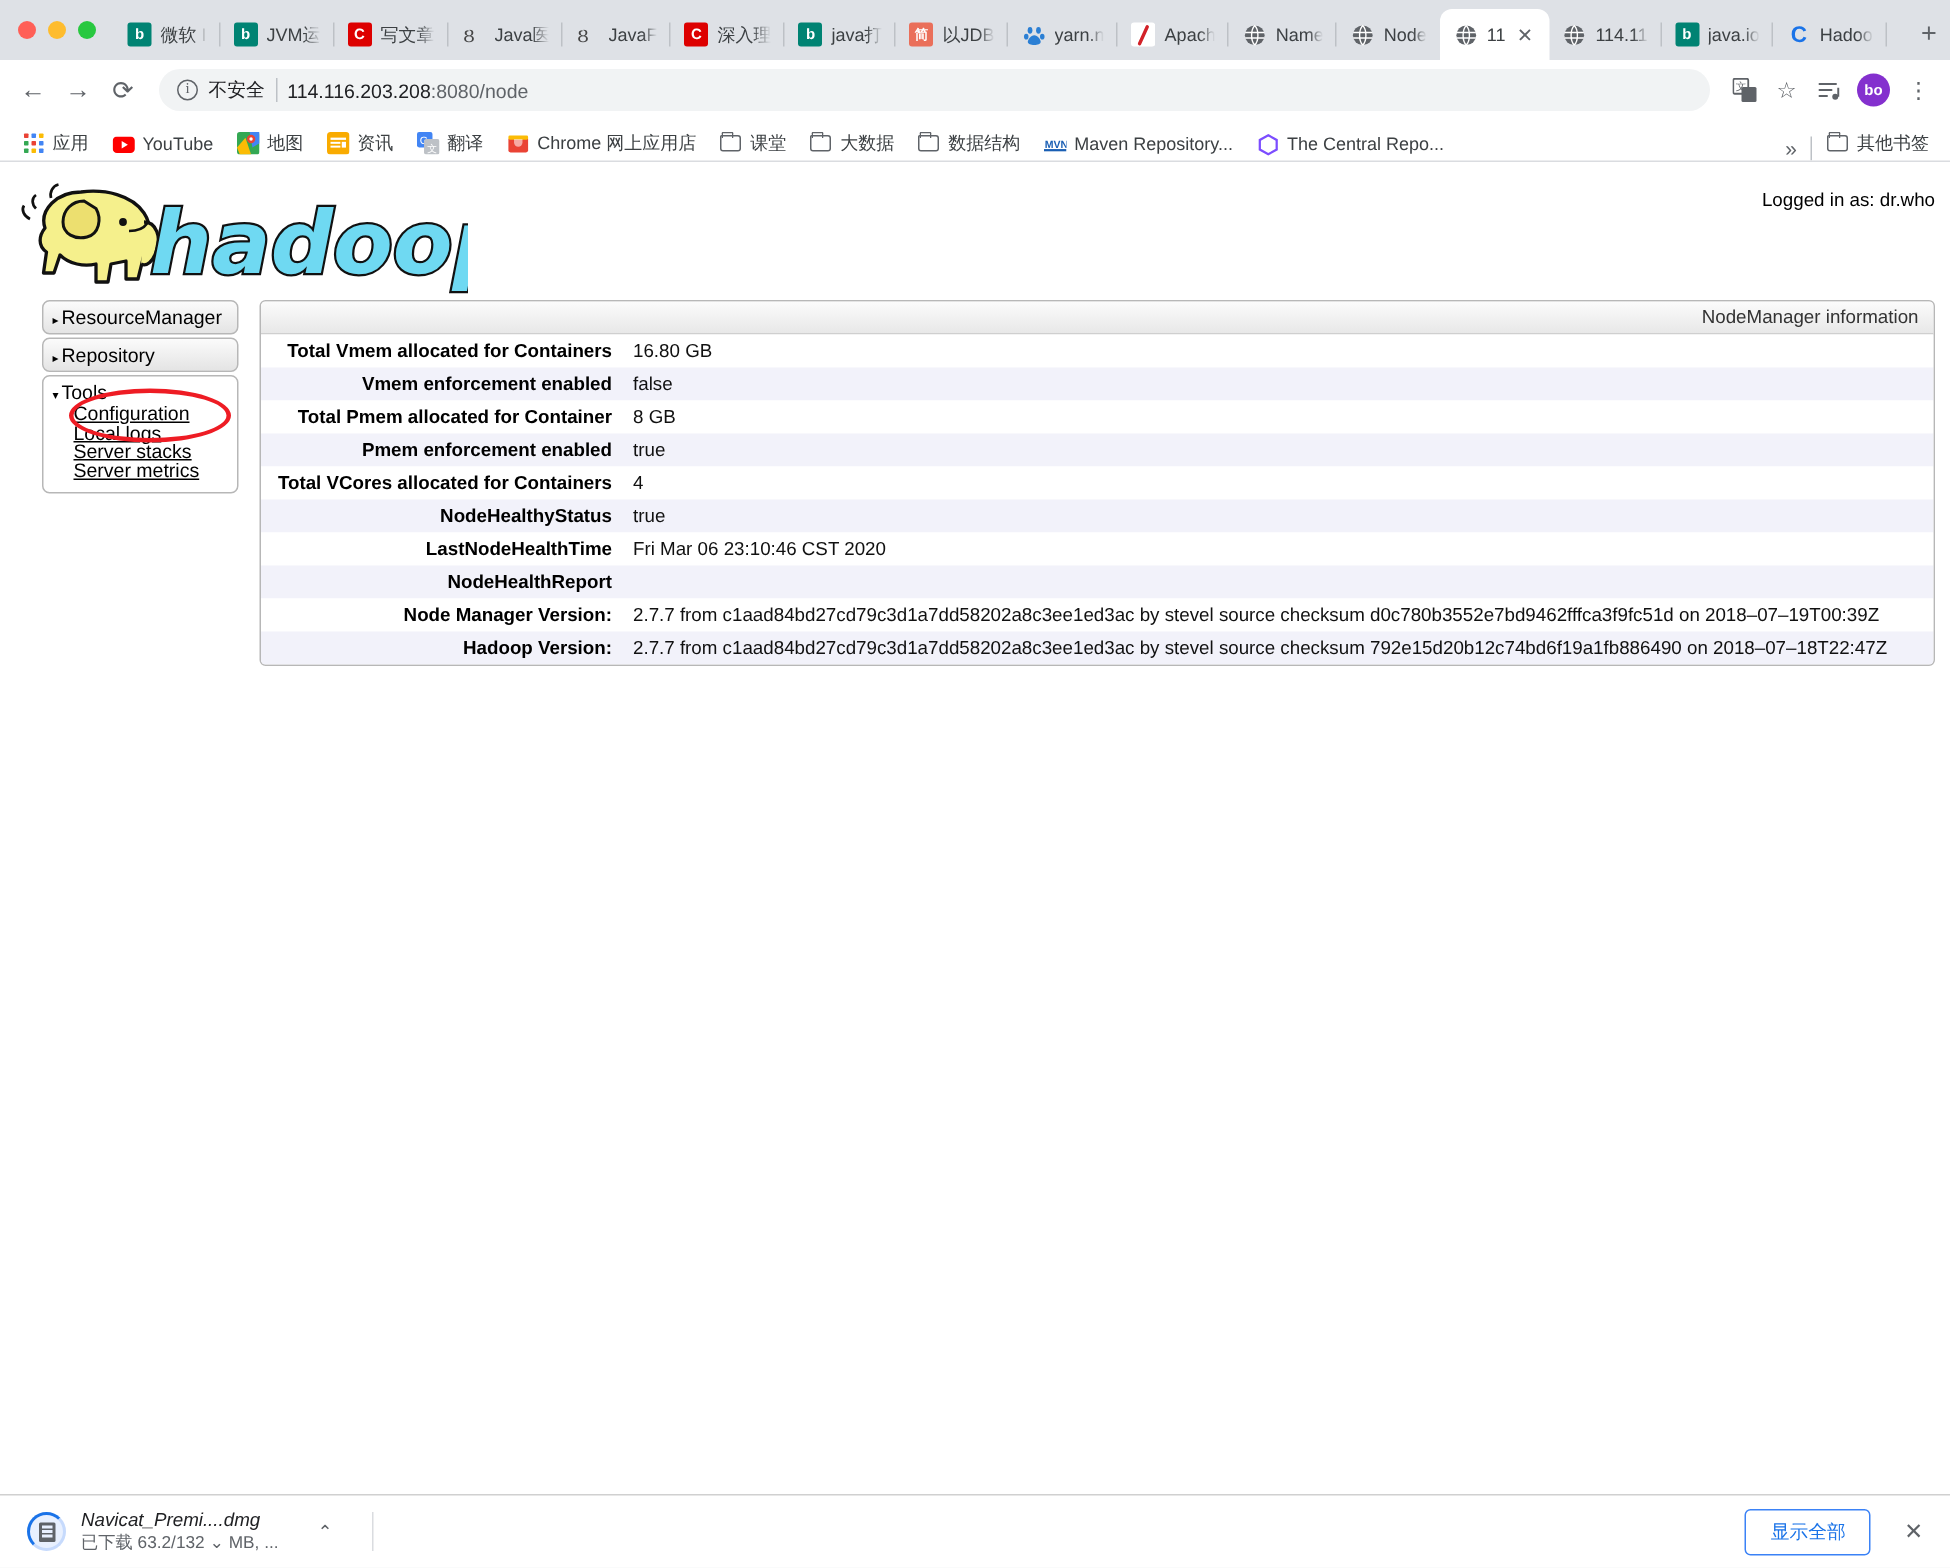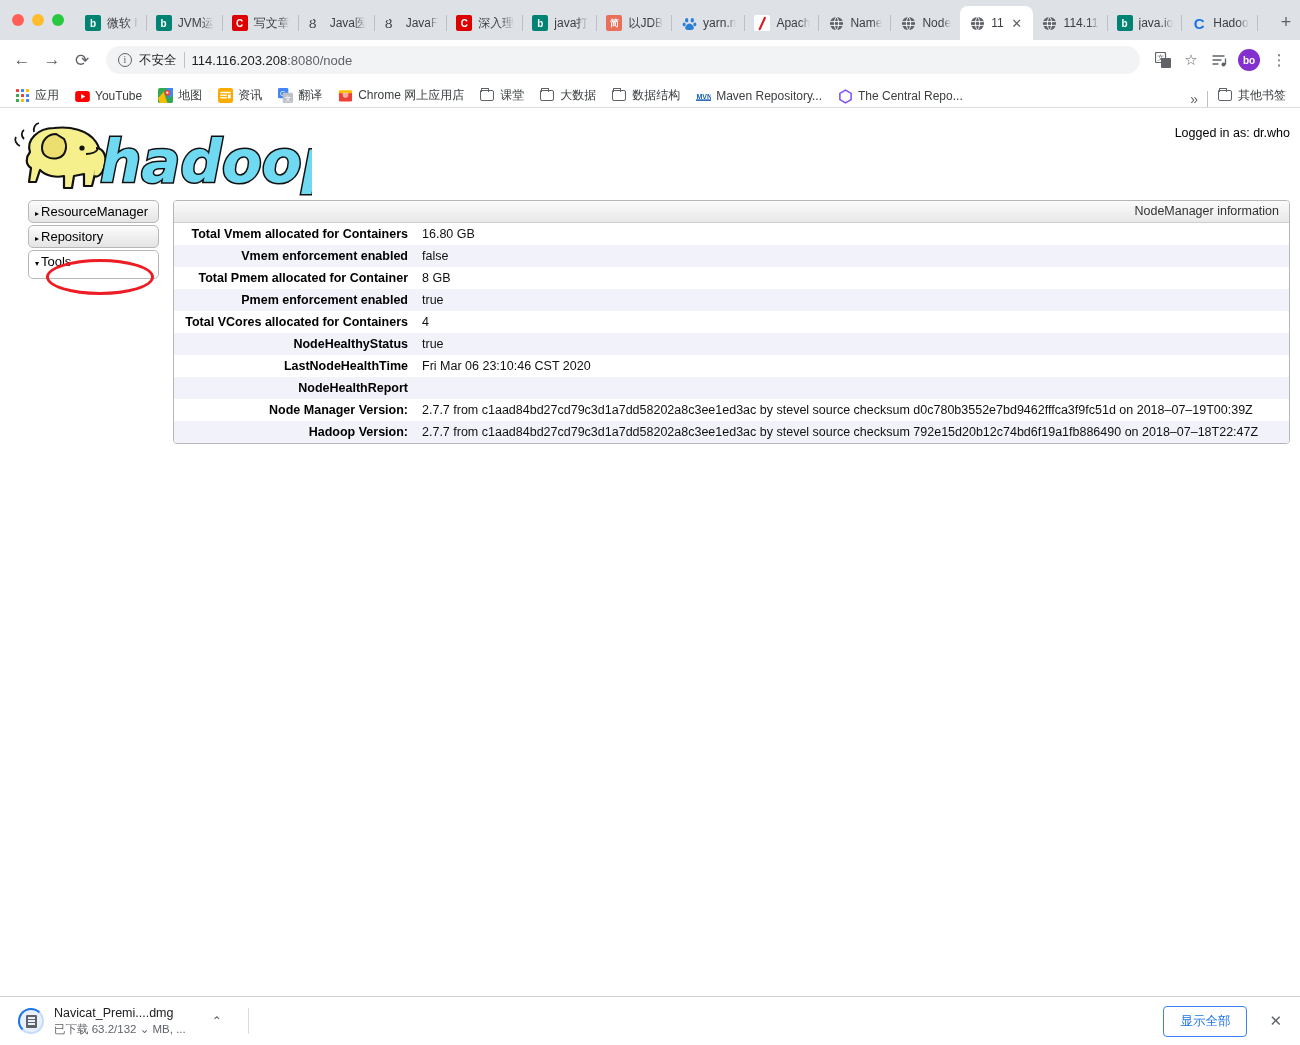--- a/index.html
+++ b/index.html
@@ -321,21 +321,21 @@
     border-radius: 1px;
     position: relative;
   }
   .dl-file::after {
     content: "";
     position: absolute; top: 2px; left: 2px;
     width: 7px; height: 2px; background: #e8f0fe;
     box-shadow: 0 3px 0 #e8f0fe, 0 6px 0 #e8f0fe;
   }
   .dl-text { display: flex; flex-direction: column; gap: 1px; line-height: 1.25; }
-  .dl-name { font-size: 12.5px; color: #202124; }
+  .dl-name { font-size: 12.5px; color: #202124; font-style: italic; }
   .dl-sub  { font-size: 11.5px; color: #5f6368; }
   .dl-caret { font-size: 12px; color: #5f6368; margin-left: 16px; }
   .shelf-sep { width: 1px; height: 26px; background: #dadce0; margin-left: 16px; }
   .shelf-spacer { flex: 1; }
   .showall {
     border: 1px solid #3b82f6; border-radius: 4px;
     padding: 6px 16px; font-size: 12.5px; color: #1a73e8;
     background: #fff; white-space: nowrap;
   }
   .shelf-close { font-size: 15px; color: #5f6368; margin-left: 16px; padding: 4px 6px; }
@@ -644,20 +644,26 @@
         <div class="nav-block">
           <span class="caret">▸</span><span>ResourceManager</span>
         </div>
         <div class="nav-block">
           <span class="caret">▸</span><span>Repository</span>
         </div>
         <div class="nav-tools">
           <div class="tools-hdr">
             <span class="caret">▾</span><span>Tools</span>
           </div>
+          <ul class="tool-list" id="tools-list">
+              <li><a href="#">Configuration</a></li>
+              <li><a href="#">Local logs</a></li>
+              <li><a href="#">Server stacks</a></li>
+              <li><a href="#">Server metrics</a></li>
+            </ul>
         </div>
         <div class="annot-oval"></div>
       </div>
 
       <div class="info-panel">
         <div class="panel-title">NodeManager information</div>
         <table class="info">
           <tbody id="info-tbody">
               <tr class="odd">
                 <th>Total Vmem allocated for Containers</th>

